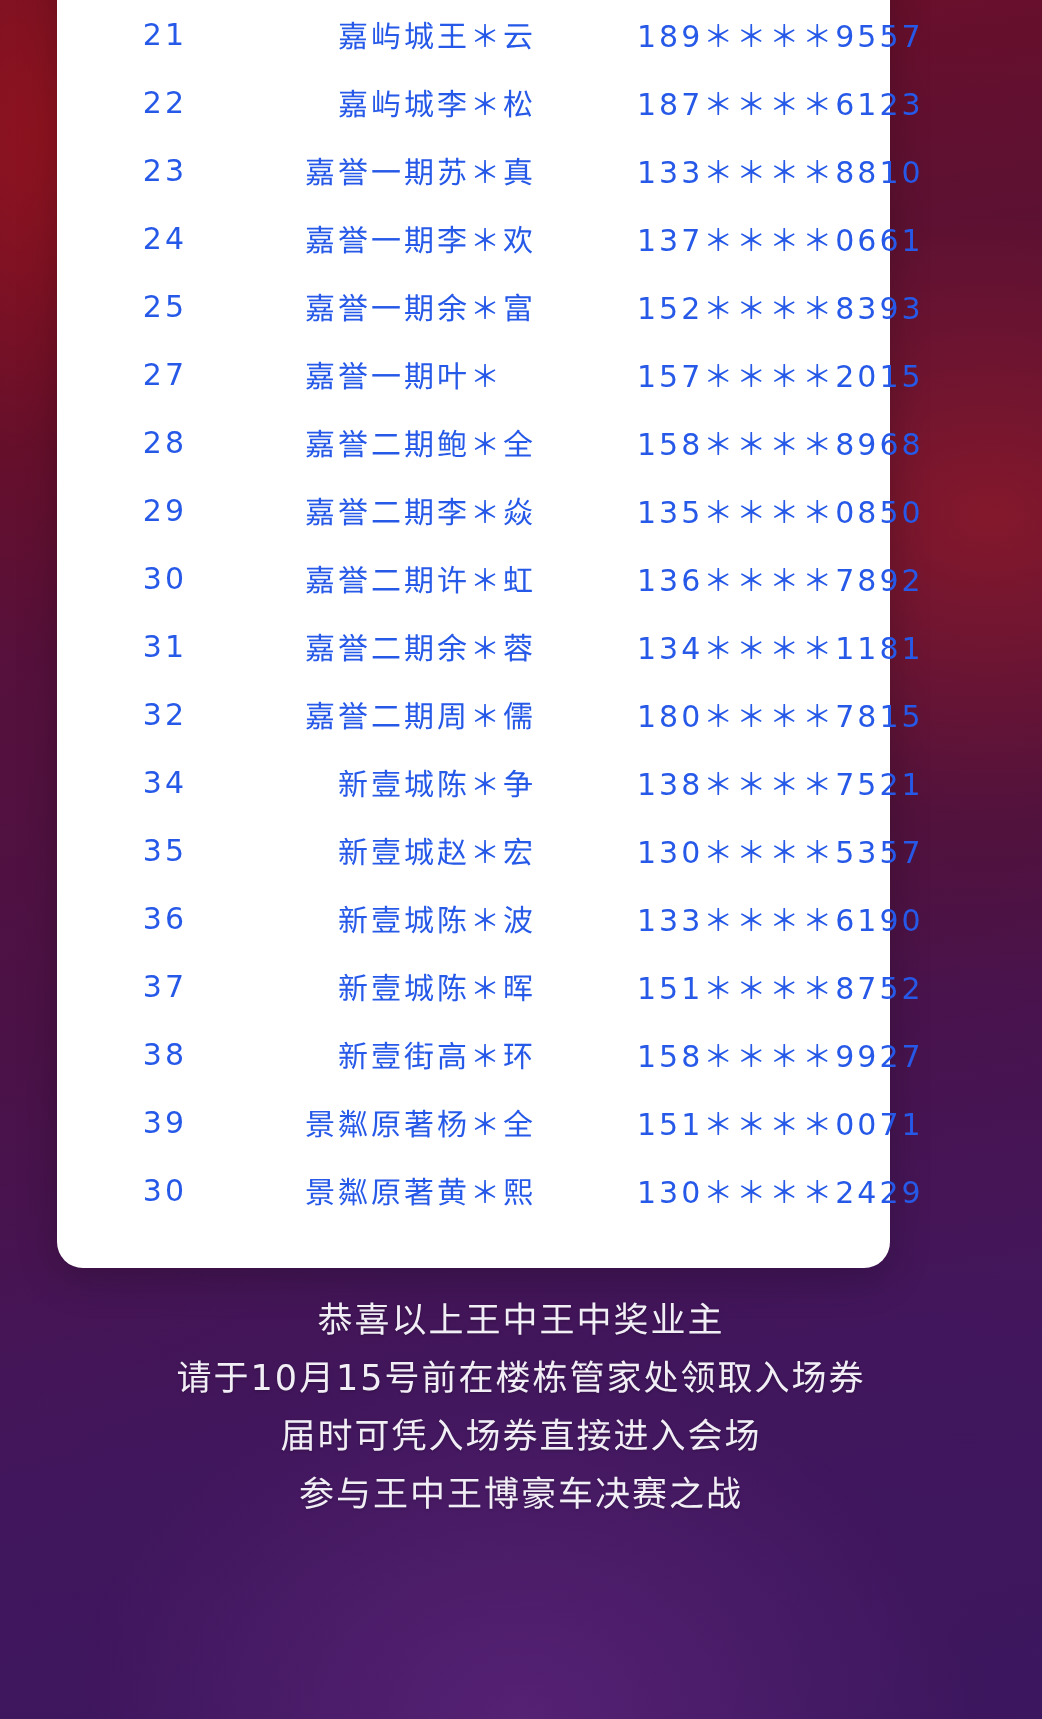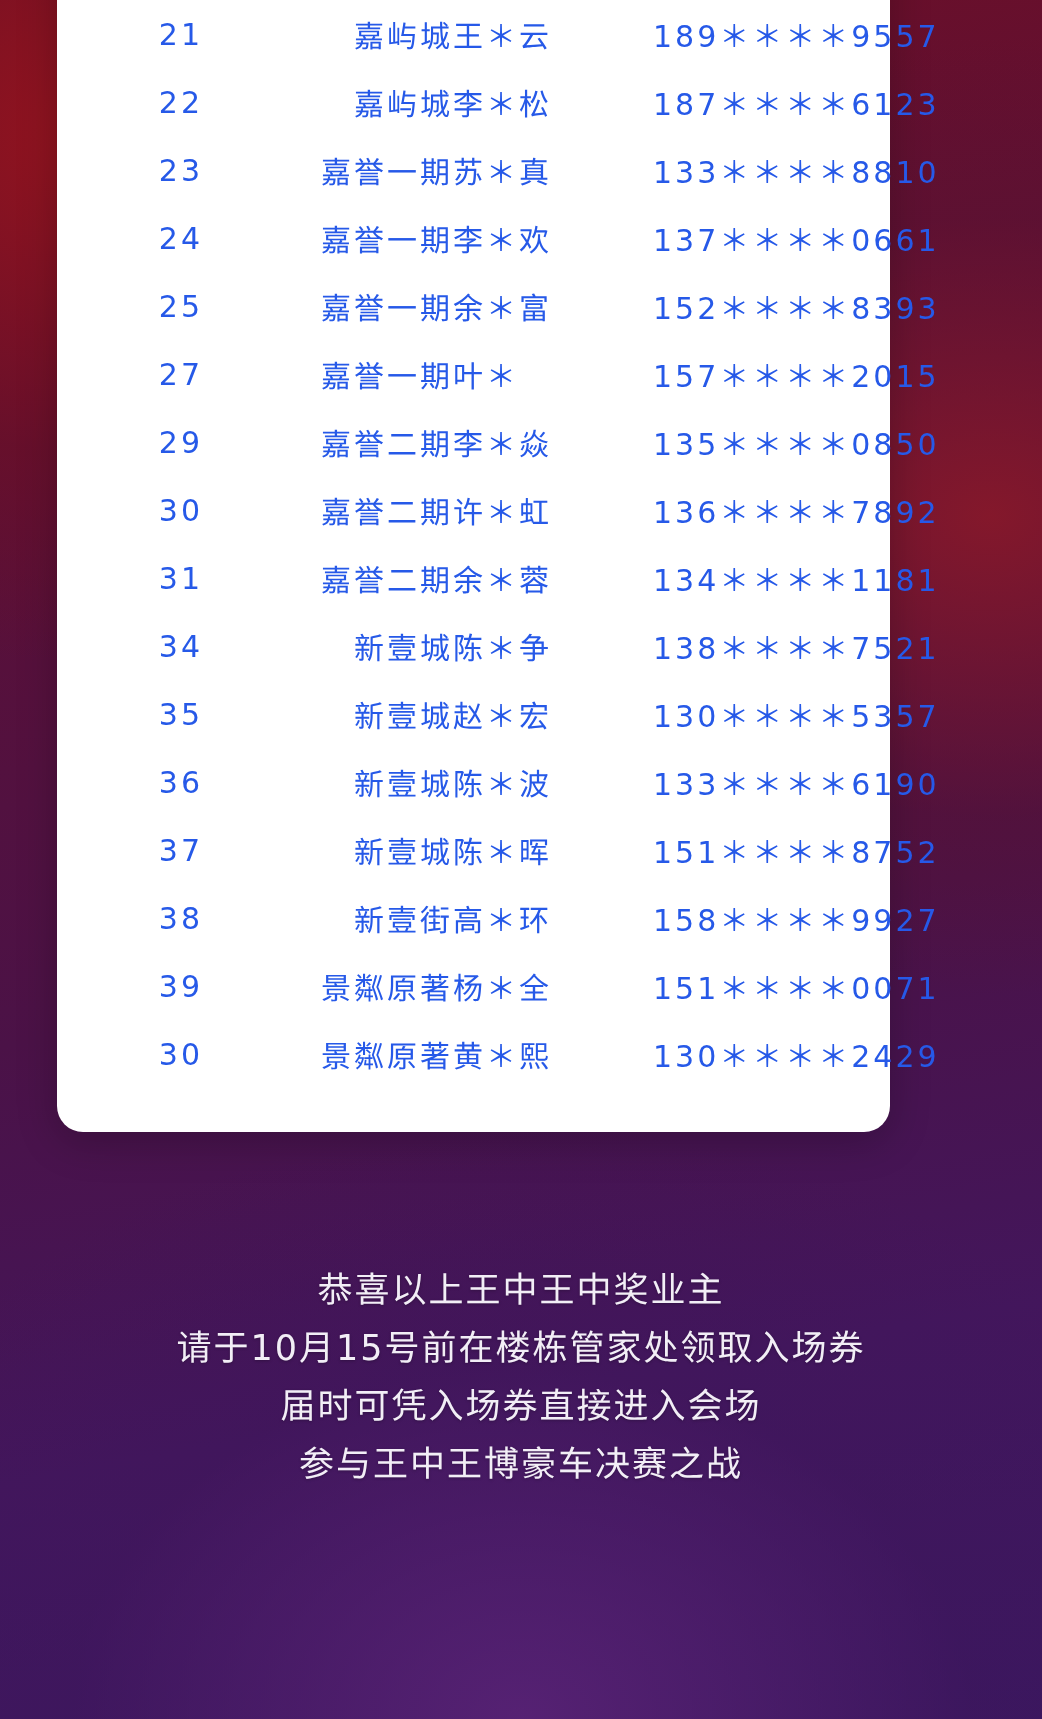--- a/index.html
+++ b/index.html
@@ -35,21 +35,20 @@
     border-radius: 26px;
     box-shadow: 0 10px 40px rgba(0,0,0,0.22);
     padding: 80px 0 44px 0;
     box-sizing: border-box;
   }
 
   table.winners {
     width: 100%;
     border-collapse: collapse;
     table-layout: fixed;
-    margin-left: 16px;
   }
   table.winners td {
     color: #2659e8;
     font-size: 30px;
     letter-spacing: 3px;
     padding: 12px 0;
     white-space: nowrap;
     font-family: "DejaVu Sans", "Liberation Sans", sans-serif;
     font-weight: 500;
   }
@@ -68,21 +67,21 @@
   }
   td.col-phone {
     width: 253px;
     text-align: left;
   }
 
   
   .notice {
     position: absolute;
     left: 0;
-    top: 1273px;
+    top: 1303px;
     width: 1042px;
     text-align: center;
   }
   .notice-line {
     color: #f2eef6;
     font-size: 35px;
     letter-spacing: 2px;
     line-height: 1.0;
     margin: 0 0 23px 0;
     font-family: "DejaVu Sans", "Liberation Sans", sans-serif;
@@ -128,36 +127,48 @@
           <td class="col-name">余＊富</td>
           <td class="col-phone">152＊＊＊＊8393</td>
         </tr>
         <tr>
           <td class="col-rank">27</td>
           <td class="col-estate">嘉誉一期</td>
           <td class="col-name">叶＊</td>
           <td class="col-phone">157＊＊＊＊2015</td>
         </tr>
         <tr>
+          <td class="col-rank">28</td>
+          <td class="col-estate">嘉誉二期</td>
+          <td class="col-name">鲍＊全</td>
+          <td class="col-phone">158＊＊＊＊8968</td>
+        </tr>
+        <tr>
           <td class="col-rank">29</td>
           <td class="col-estate">嘉誉二期</td>
           <td class="col-name">李＊焱</td>
           <td class="col-phone">135＊＊＊＊0850</td>
         </tr>
         <tr>
           <td class="col-rank">30</td>
           <td class="col-estate">嘉誉二期</td>
           <td class="col-name">许＊虹</td>
           <td class="col-phone">136＊＊＊＊7892</td>
         </tr>
         <tr>
           <td class="col-rank">31</td>
           <td class="col-estate">嘉誉二期</td>
           <td class="col-name">余＊蓉</td>
           <td class="col-phone">134＊＊＊＊1181</td>
+        </tr>
+        <tr>
+          <td class="col-rank">32</td>
+          <td class="col-estate">嘉誉二期</td>
+          <td class="col-name">周＊儒</td>
+          <td class="col-phone">180＊＊＊＊7815</td>
         </tr>
         <tr>
           <td class="col-rank">34</td>
           <td class="col-estate">新壹城</td>
           <td class="col-name">陈＊争</td>
           <td class="col-phone">138＊＊＊＊7521</td>
         </tr>
         <tr>
           <td class="col-rank">35</td>
           <td class="col-estate">新壹城</td>

